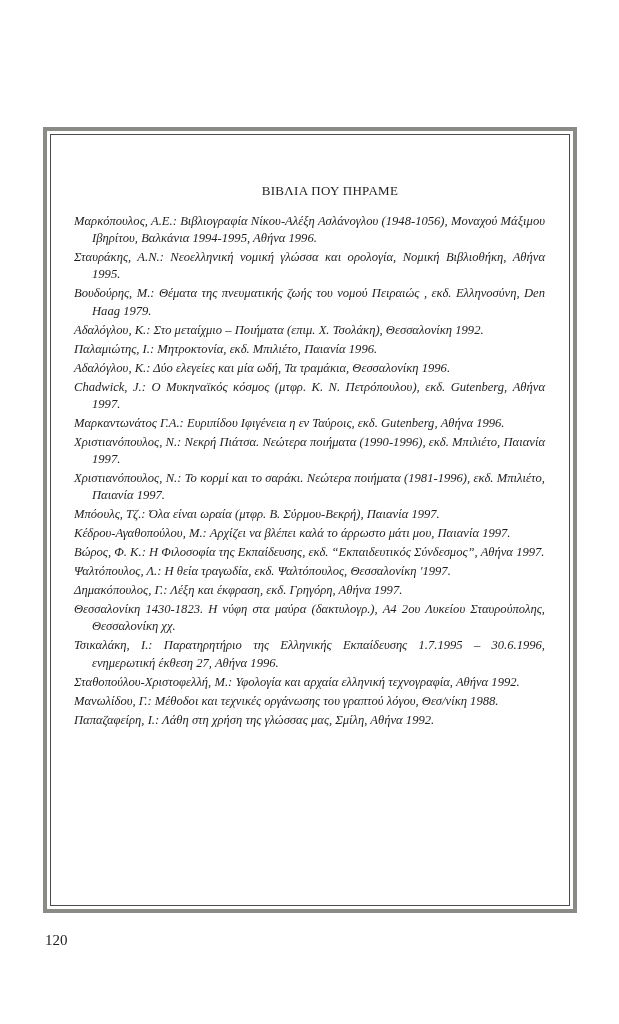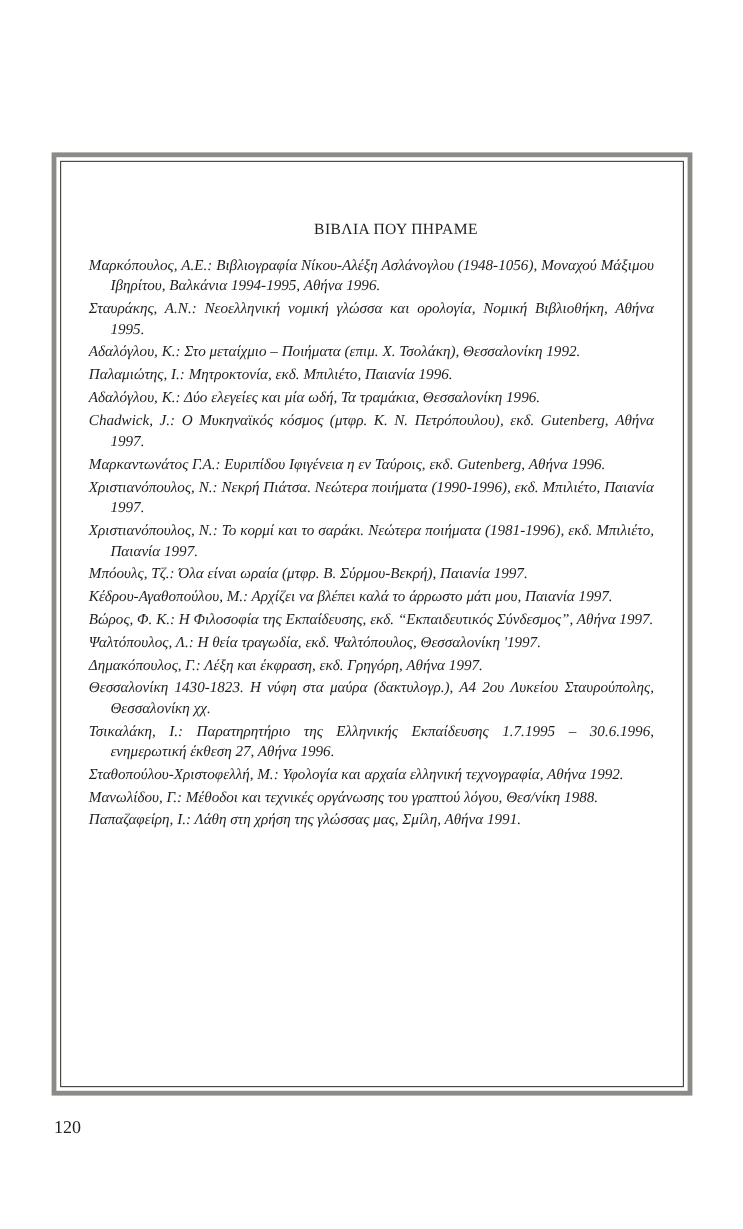--- a/index.html
+++ b/index.html
@@ -69,33 +69,34 @@
 </style>
 </head>
 <body>
 
 <div class="frame-outer">
   <div class="frame-inner"></div>
   <div class="title">ΒΙΒΛΙΑ ΠΟΥ ΠΗΡΑΜΕ</div>
   <div class="entries">
     <p class="entry">Μαρκόπουλος, Α.Ε.: Βιβλιογραφία Νίκου-Αλέξη Ασλάνογλου (1948-1056), Μοναχού Μάξιμου Ιβηρίτου, Βαλκάνια 1994-1995, Αθήνα 1996.</p>
     <p class="entry">Σταυράκης, Α.Ν.: Νεοελληνική νομική γλώσσα και ορολογία, Νομική Βιβλιοθήκη, Αθήνα 1995.</p>
+    <p class="entry">Βουδούρης, Μ.: Θέματα της πνευματικής ζωής του νομού Πειραιώς , εκδ. Ελληνοσύνη, Den Haag 1979.</p>
     <p class="entry">Αδαλόγλου, Κ.: Στο μεταίχμιο – Ποιήματα (επιμ. Χ. Τσολάκη), Θεσσαλονίκη 1992.</p>
     <p class="entry">Παλαμιώτης, Ι.: Μητροκτονία, εκδ. Μπιλιέτο, Παιανία 1996.</p>
     <p class="entry">Αδαλόγλου, Κ.: Δύο ελεγείες και μία ωδή, Τα τραμάκια, Θεσσαλονίκη 1996.</p>
     <p class="entry">Chadwick, J.: Ο Μυκηναϊκός κόσμος (μτφρ. Κ. Ν. Πετρόπουλου), εκδ. Gutenberg, Αθήνα 1997.</p>
     <p class="entry">Μαρκαντωνάτος Γ.Α.: Ευριπίδου Ιφιγένεια η εν Ταύροις, εκδ. Gutenberg, Αθήνα 1996.</p>
     <p class="entry">Χριστιανόπουλος, Ν.: Νεκρή Πιάτσα. Νεώτερα ποιήματα (1990-1996), εκδ. Μπιλιέτο, Παιανία 1997.</p>
     <p class="entry">Χριστιανόπουλος, Ν.: Το κορμί και το σαράκι. Νεώτερα ποιήματα (1981-1996), εκδ. Μπιλιέτο, Παιανία 1997.</p>
     <p class="entry">Μπόουλς, Τζ.: Όλα είναι ωραία (μτφρ. Β. Σύρμου-Βεκρή), Παιανία 1997.</p>
     <p class="entry">Κέδρου-Αγαθοπούλου, Μ.: Αρχίζει να βλέπει καλά το άρρωστο μάτι μου, Παιανία 1997.</p>
     <p class="entry">Βώρος, Φ. Κ.: Η Φιλοσοφία της Εκπαίδευσης, εκδ. “Εκπαιδευτικός Σύνδεσμος”, Αθήνα 1997.</p>
     <p class="entry">Ψαλτόπουλος, Λ.: Η θεία τραγωδία, εκδ. Ψαλτόπουλος, Θεσσαλονίκη '1997.</p>
     <p class="entry">Δημακόπουλος, Γ.: Λέξη και έκφραση, εκδ. Γρηγόρη, Αθήνα 1997.</p>
     <p class="entry">Θεσσαλονίκη 1430-1823. Η νύφη στα μαύρα (δακτυλογρ.), Α4 2ου Λυκείου Σταυρούπολης, Θεσσαλονίκη χχ.</p>
     <p class="entry">Τσικαλάκη, Ι.: Παρατηρητήριο της Ελληνικής Εκπαίδευσης 1.7.1995 – 30.6.1996, ενημερωτική έκθεση 27, Αθήνα 1996.</p>
     <p class="entry">Σταθοπούλου-Χριστοφελλή, Μ.: Υφολογία και αρχαία ελληνική τεχνογραφία, Αθήνα 1992.</p>
     <p class="entry">Μανωλίδου, Γ.: Μέθοδοι και τεχνικές οργάνωσης του γραπτού λόγου, Θεσ/νίκη 1988.</p>
-    <p class="entry">Παπαζαφείρη, Ι.: Λάθη στη χρήση της γλώσσας μας, Σμίλη, Αθήνα 1991.</p>
+    <p class="entry">Παπαζαφείρη, Ι.: Λάθη στη χρήση της γλώσσας μας, Σμίλη, Αθήνα 1992.</p>
   </div>
 </div>
 
 <div class="page-number">120</div>
 
 </body></html>

